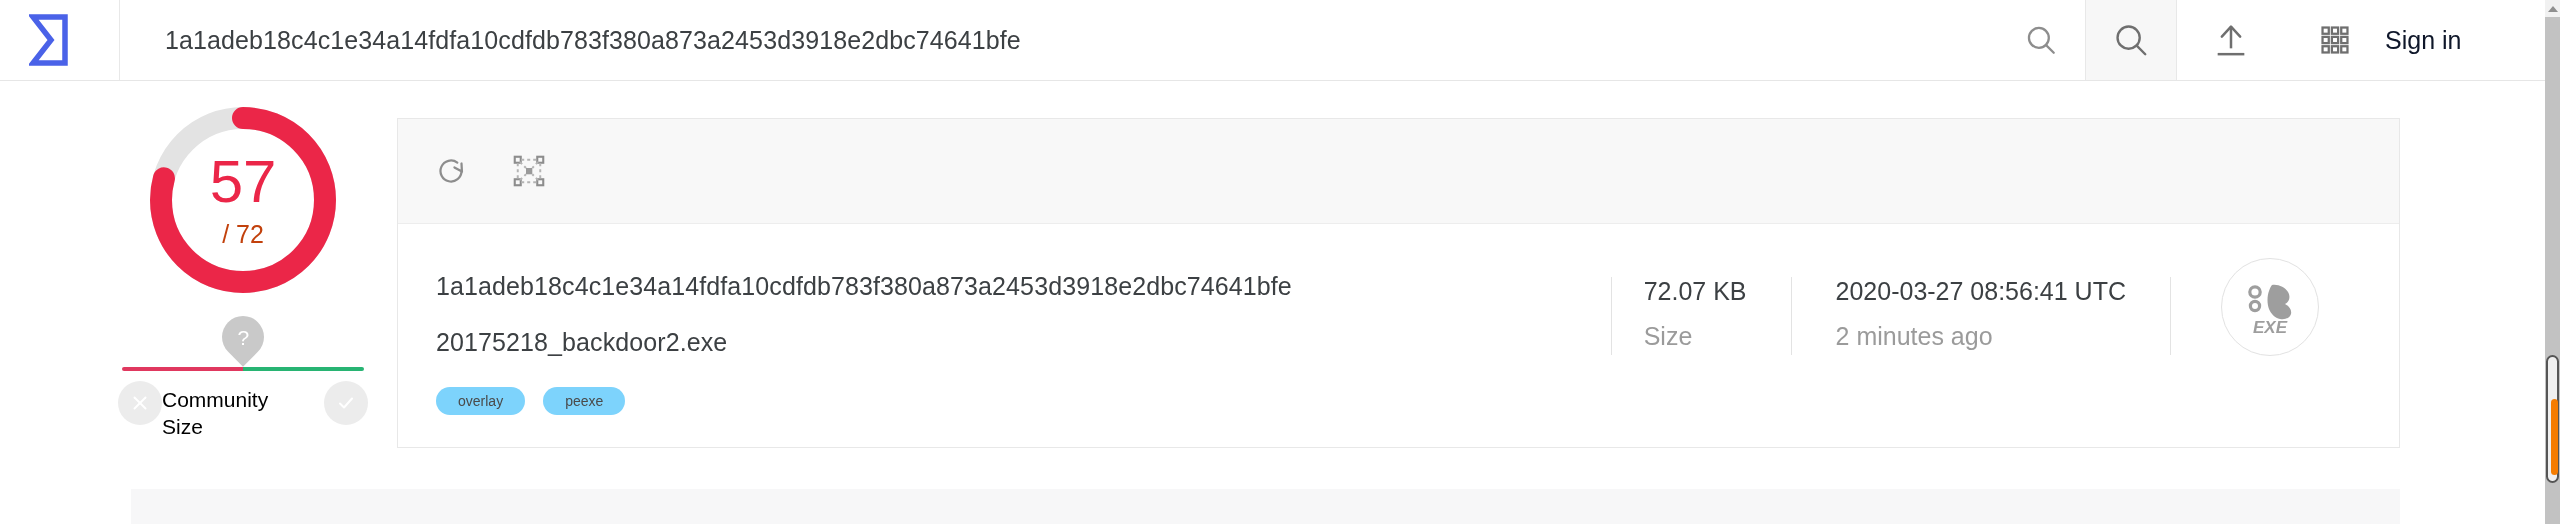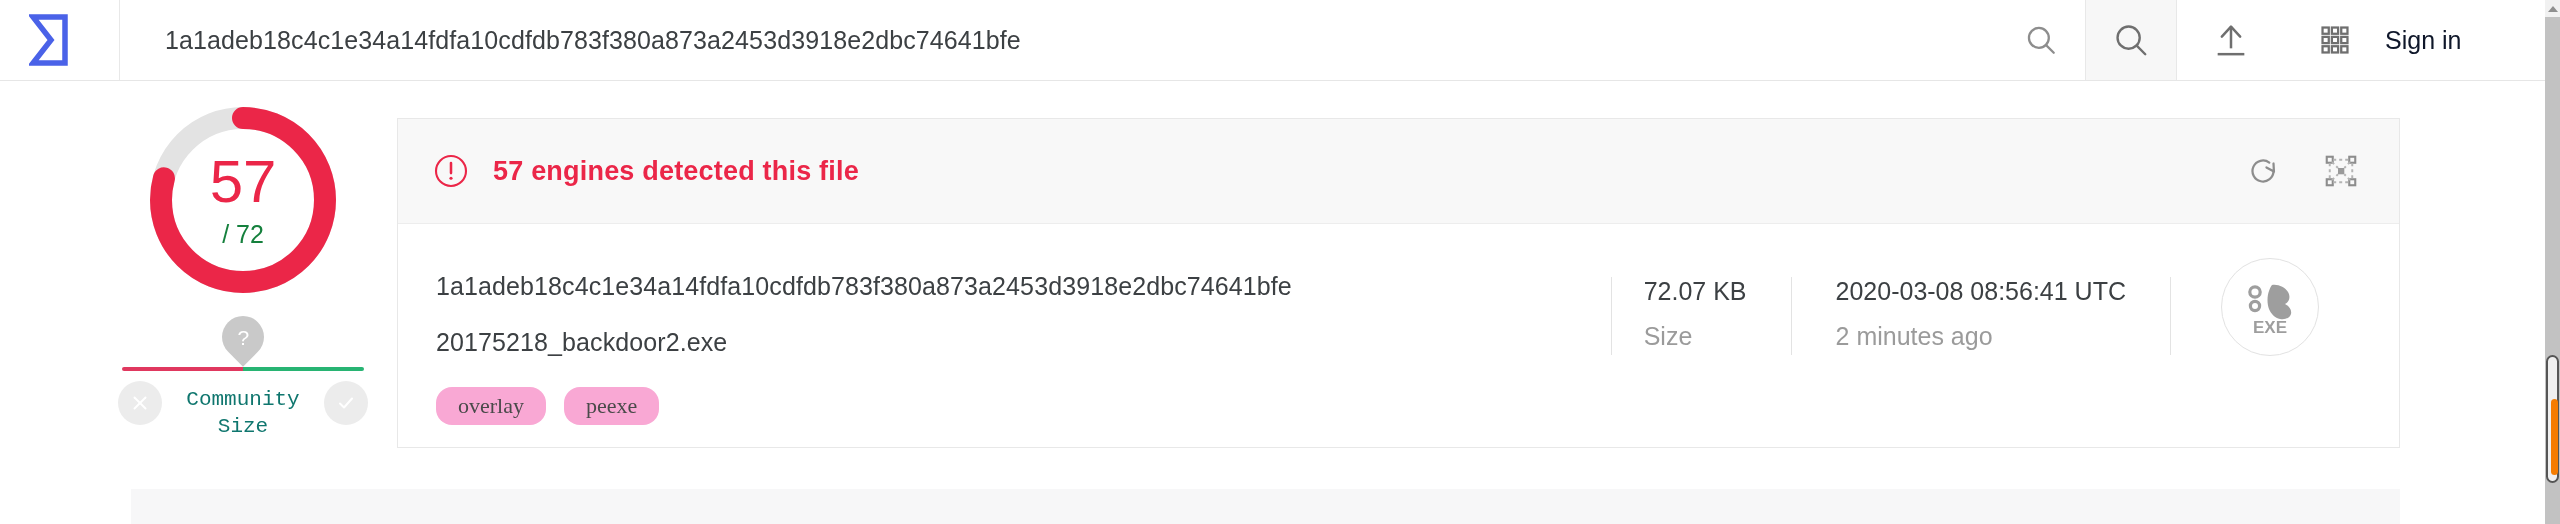--- a/index.html
+++ b/index.html
@@ -105,21 +105,21 @@
   .ring-text {
     position: absolute; inset: 0;
     display: flex; flex-direction: column;
     align-items: center; justify-content: center;
   }
   .ring-num {
     font-size: 60px; color: #eb2648; line-height: 1;
     font-weight: 400;
   }
   .ring-den {
-    font-size: 25px; color: #15803d; margin-top: 8px;
+    font-size: 25px; color: #c2410c; margin-top: 8px;
   }
 
   .comm-block {
     position: relative;
     width: 250px; margin-top: 16px;
     display: flex; flex-direction: column; align-items: center;
   }
   .pin {
     position: relative;
     width: 42px; height: 42px;
@@ -145,24 +145,22 @@
     display: flex; align-items: flex-start; justify-content: space-between;
   }
   .vote-btn {
     width: 44px; height: 44px; border-radius: 50%;
     background: #ececec;
     display: flex; align-items: center; justify-content: center;
     cursor: pointer; flex: 0 0 auto;
   }
   .comm-label {
     flex: 1 1 auto;
-    text-align: center;
-    font-size: 21px; color: #0f766e; line-height: 1.28;
+    font-size: 21px; color: #000000; line-height: 1.28;
     padding-top: 6px;
-    font-family: Liberation Mono, monospace;
   }
 
   
   .card {
     position: absolute; left: 397px; top: 118px;
     width: 2003px; height: 330px;
     background: #ffffff;
     border: 1px solid #e8e8e8;
   }
   .card-banner {
@@ -187,38 +185,38 @@
   }
   .file-info { flex: 1 1 auto; min-width: 0; padding-left: 3px; }
   .file-hash {
     font-size: 25px; color: #3c4043; letter-spacing: 0.1px;
   }
   .file-name {
     font-size: 25px; color: #3c4043; margin-top: 27px; letter-spacing: 0.1px;
   }
   .tags { display: flex; gap: 18px; margin-top: 30px; }
   .tag {
-    background: #f9a8d4; color: #4a4a4a;
-    font-size: 22px; border-radius: 16px;
-    padding: 6px 22px; cursor: pointer; font-family: Liberation Serif, serif;
+    background: #7dd3fc; color: #4a4a4a;
+    font-size: 14px; border-radius: 16px;
+    padding: 6px 22px; cursor: pointer;
   }
 
   .meta-group { display: flex; align-items: flex-start; padding-top: 5px; }
   .meta-cell {
     padding: 0 44px;
     border-right: 1px solid #e3e3e3;
     min-height: 78px;
   }
   .meta-cell.first { padding-left: 32px; border-left: 1px solid #e3e3e3; }
   .meta-val { font-size: 25px; color: #3c4043; white-space: nowrap; }
   .meta-sub { font-size: 25px; color: #9b9b9b; margin-top: 16px; white-space: nowrap; }
 
   .filetype-cell {
     padding: 0 40px 0 50px;
-    display: flex; align-items: flex-start;
+    display: flex; align-items: flex-start; font-style: italic;
   }
   .exe-circle {
     width: 98px; height: 98px; border-radius: 50%;
     border: 1px solid #e2e2e2;
     display: flex; align-items: center; justify-content: center;
     margin-top: -14px;
   }
 
   
   .bottom-panel {
@@ -322,28 +320,20 @@
           <polyline points="6,12.5 10,16.5 18,7.5" fill="none" stroke="#ffffff" stroke-width="2" stroke-linecap="round" stroke-linejoin="round"></polyline>
         </svg>
       </div>
     </div>
   </div>
 </div>
 
 <div class="card">
 
   <div class="card-banner">
-    <div class="banner-left">
-      <svg width="36" height="36" viewBox="0 0 24 24">
-        <circle cx="12" cy="12" r="10" fill="none" stroke="#eb2648" stroke-width="1.4"></circle>
-        <line x1="12" y1="6.6" x2="12" y2="13.4" stroke="#eb2648" stroke-width="1.7" stroke-linecap="round"></line>
-        <circle cx="12" cy="16.8" r="1.05" fill="#eb2648"></circle>
-      </svg>
-      <div class="banner-txt">57 engines detected this file</div>
-    </div>
     <div class="banner-actions">
       <div class="act-btn">
         <svg width="36" height="36" viewBox="0 0 24 24">
           <path d="M19 12 A7 7 0 1 1 16.2 6.4" fill="none" stroke="#8d8d8d" stroke-width="1.5" stroke-linecap="round"></path>
           <polyline points="14.3,9.6 19.3,12.4 19.0,7.0" fill="none" stroke="#8d8d8d" stroke-width="1.5" stroke-linecap="round" stroke-linejoin="round"></polyline>
         </svg>
       </div>
       <div class="act-btn">
         <svg width="36" height="36" viewBox="0 0 24 24">
           <rect x="10" y="10" width="4.2" height="4.2" fill="#9a9a9a"></rect>
@@ -378,21 +368,21 @@
         <span class="tag">peexe</span>
       </div>
     </div>
 
     <div class="meta-group">
       <div class="meta-cell first">
         <div class="meta-val">72.07 KB</div>
         <div class="meta-sub">Size</div>
       </div>
       <div class="meta-cell">
-        <div class="meta-val">2020-03-08 08:56:41 UTC</div>
+        <div class="meta-val">2020-03-27 08:56:41 UTC</div>
         <div class="meta-sub">2 minutes ago</div>
       </div>
     </div>
 
     <div class="filetype-cell">
       <div class="exe-circle">
         <svg width="64" height="64" viewBox="0 0 64 64">
           <path d="M34 10 C40 9 47 12 50 17 C53 22 51 27 47 29 C51 31 54 35 53 39 C52 43 47 45 42 44 C37 43 33 39 31 34 C29 29 29 21 31 16 C32 13 33 11 34 10 Z" fill="#9e9e9e"></path>
           <g fill="none" stroke="#9e9e9e" stroke-width="3.2">
             <circle cx="17" cy="17" r="5.2"></circle>

